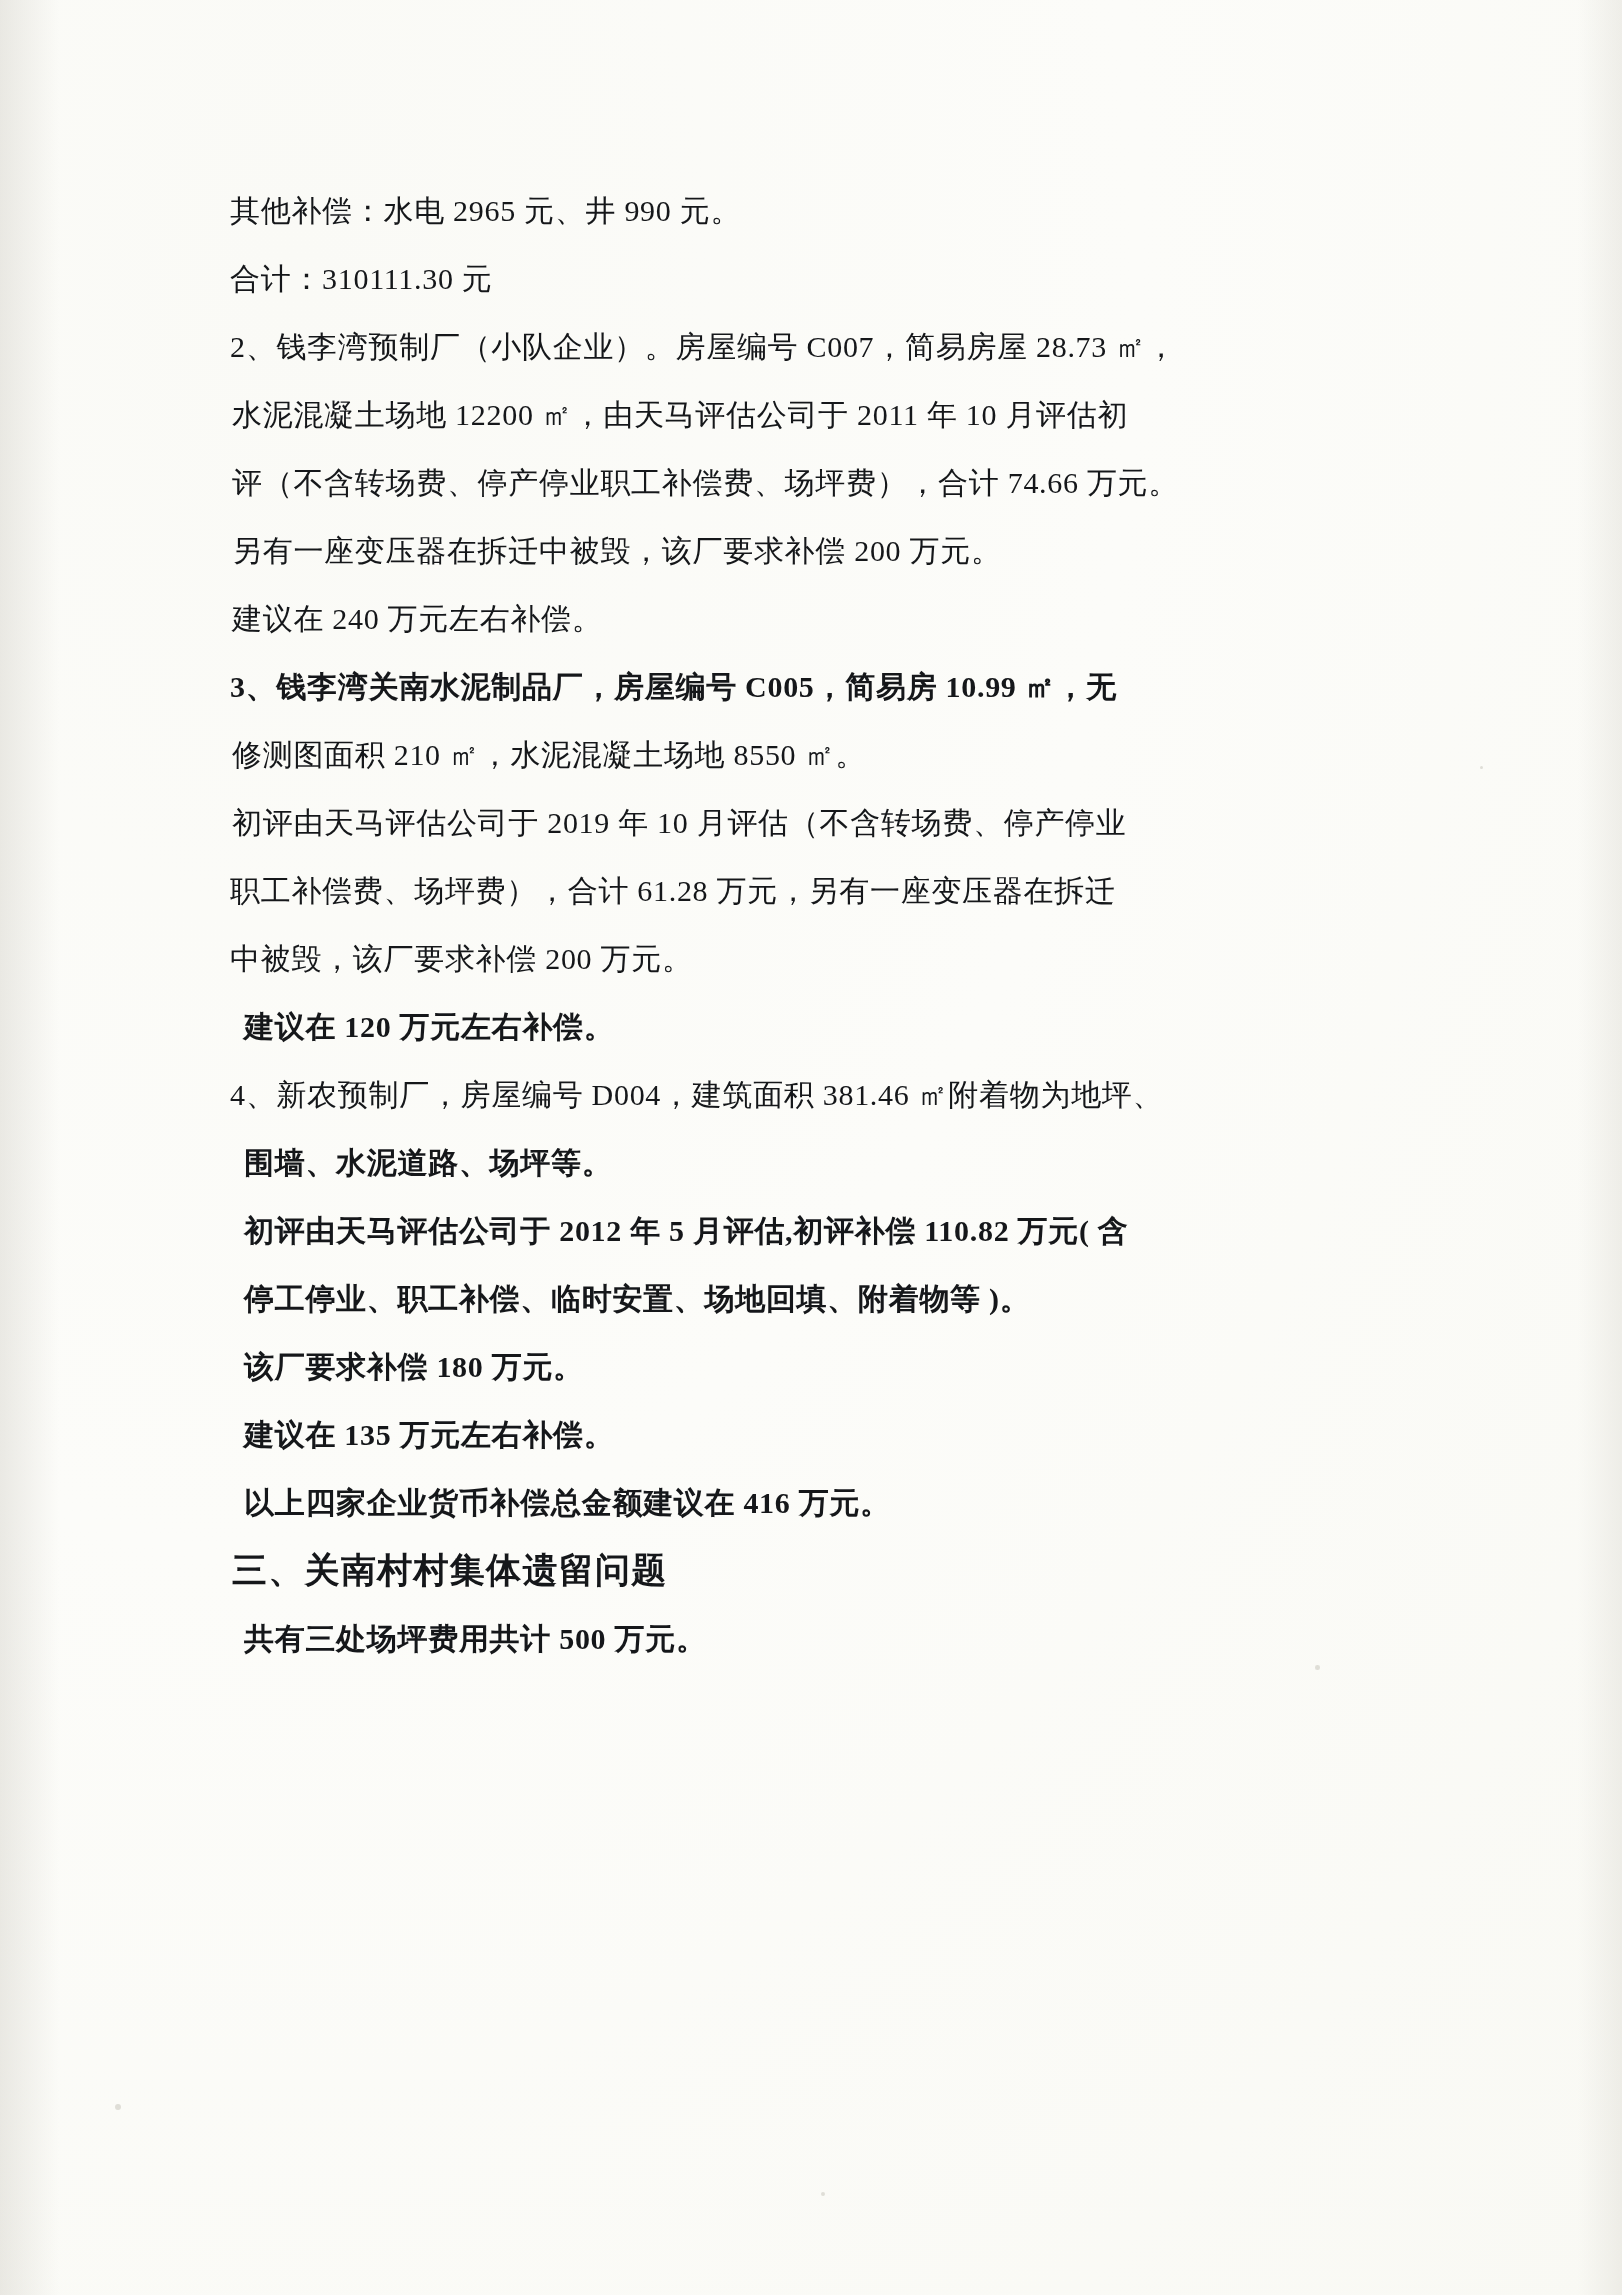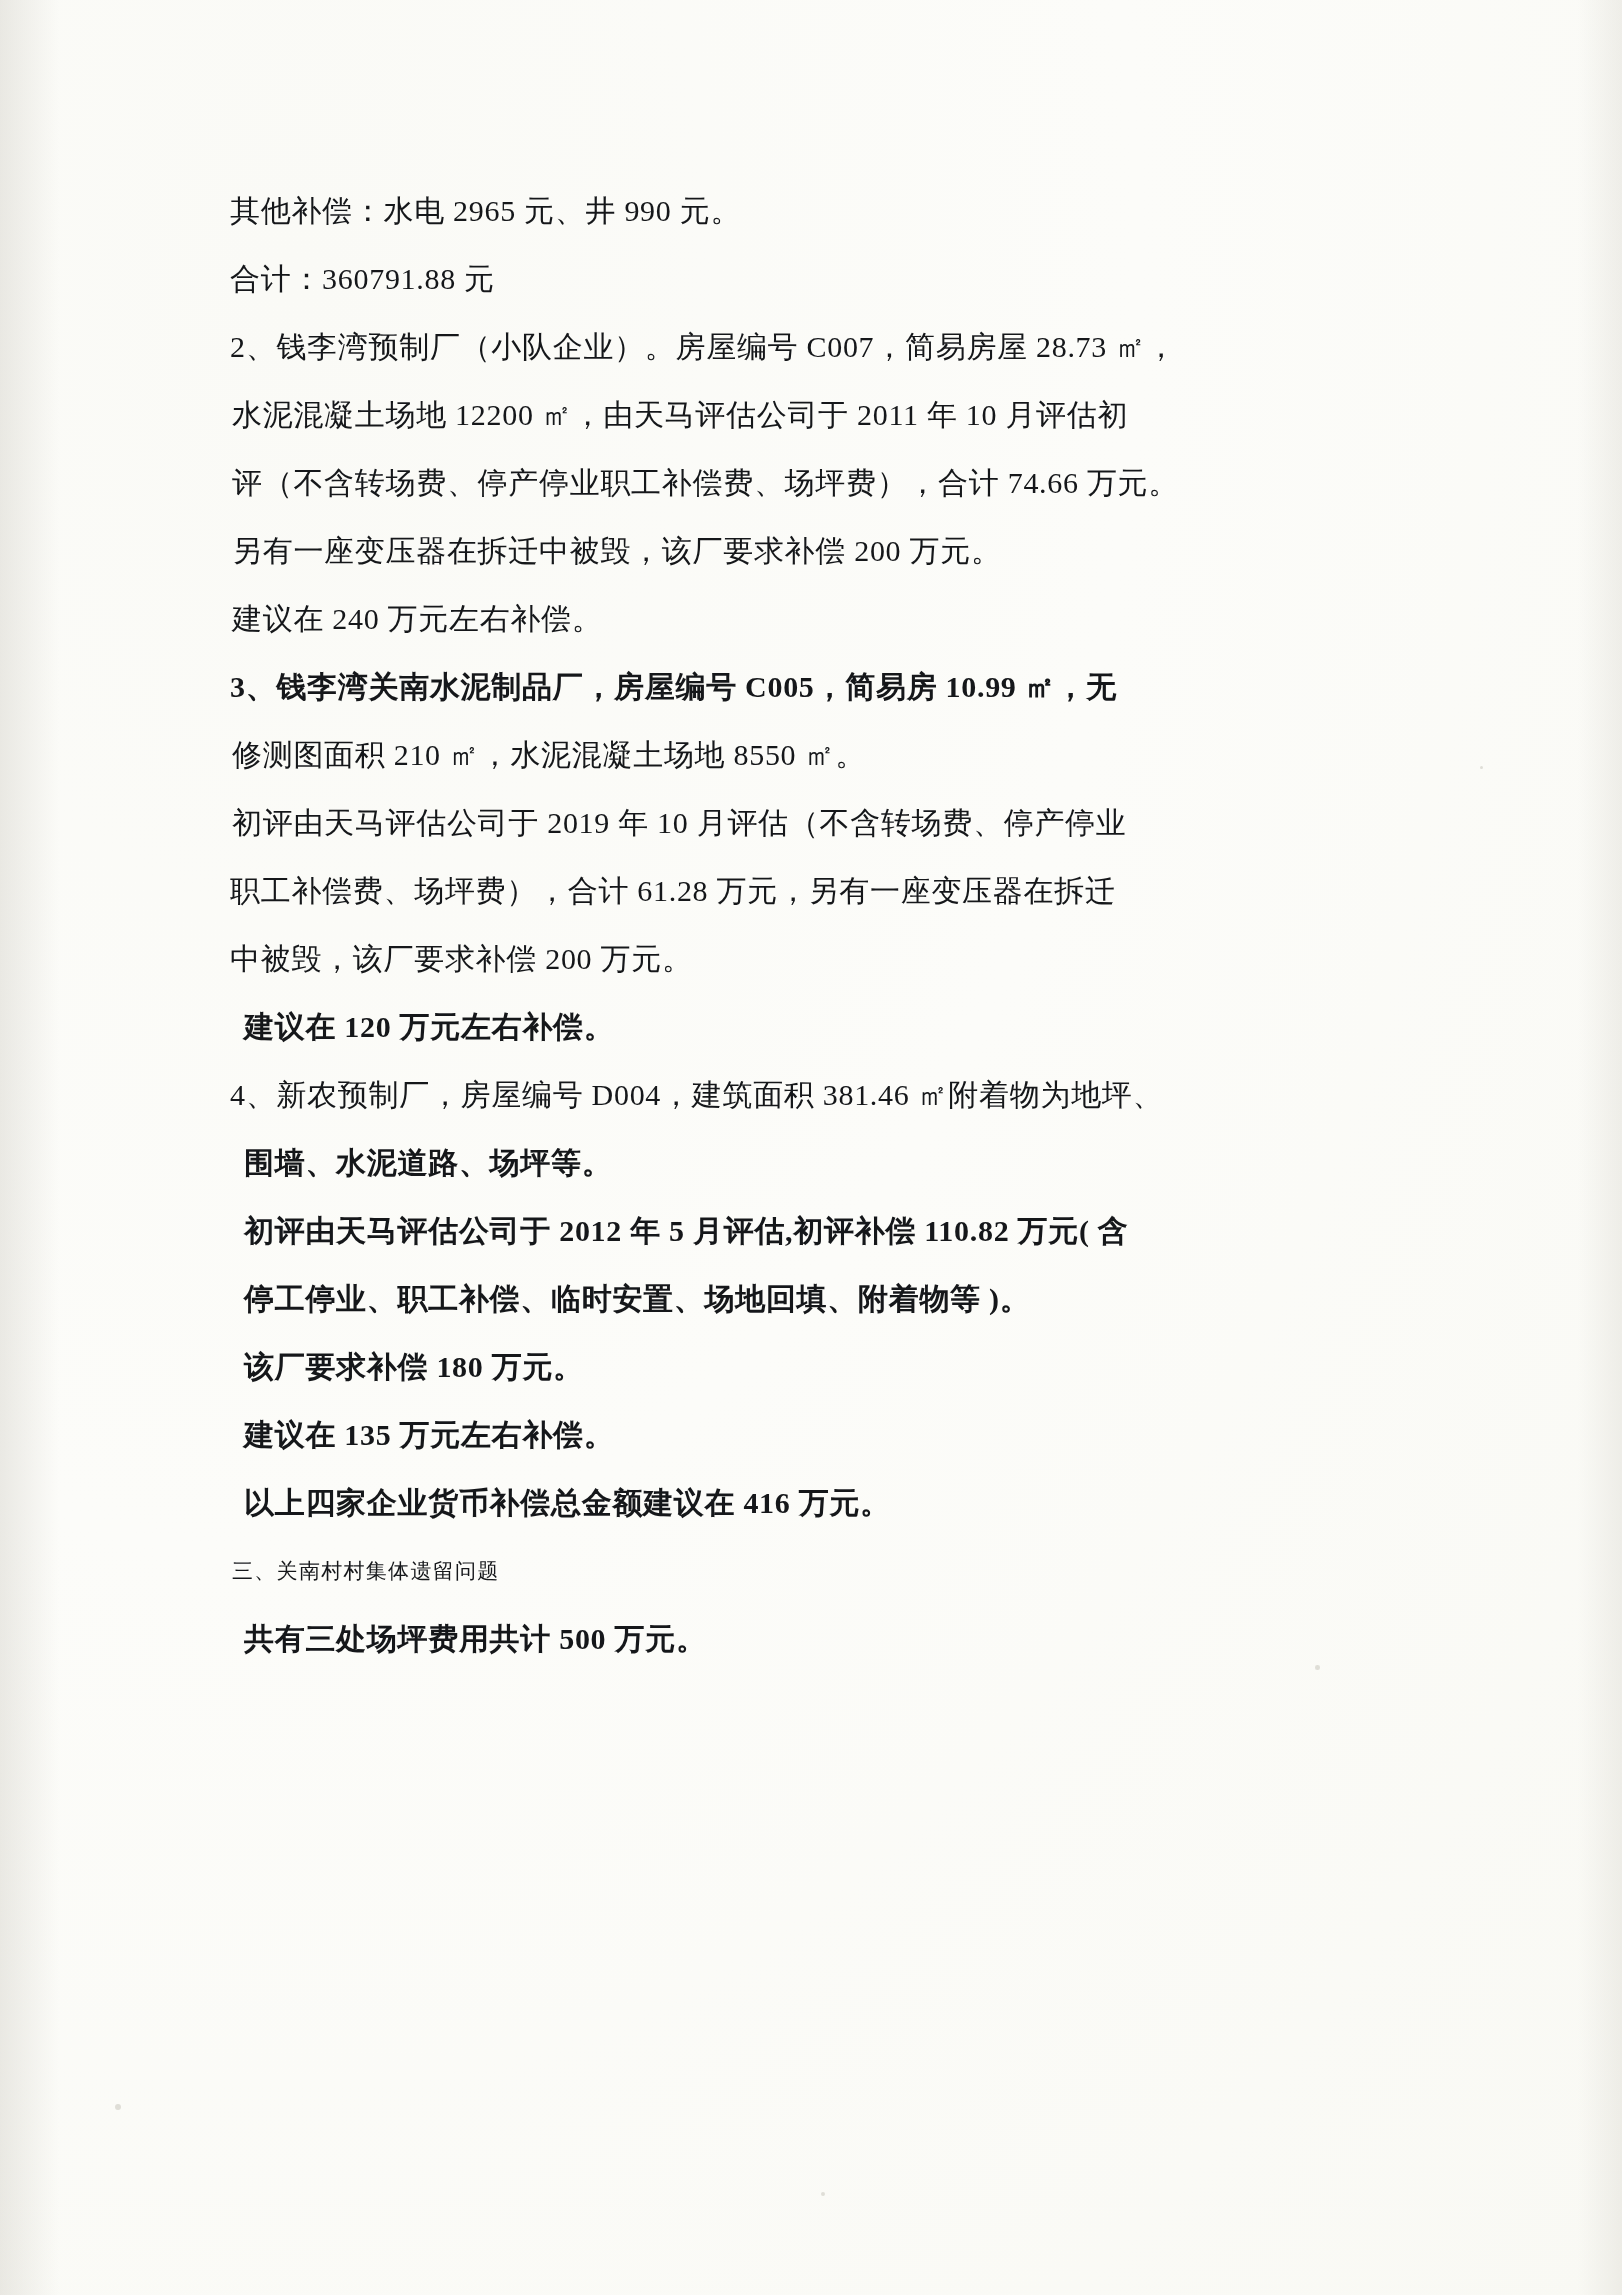--- a/index.html
+++ b/index.html
@@ -40,23 +40,23 @@
     line-height: 68px;
     letter-spacing: 0.7px;
     color: #15171a;
     text-align: justify;
     font-family: "Liberation Serif", "DejaVu Serif", serif;
   }
   .lvl0 { padding-left: 0px; margin-left: 36px; }
   .lvl1 { padding-left: 34px; }
   .lvl2 { padding-left: 48px; font-weight: bold; }
   .heading {
-    font-size: 21px;
+    font-size: 35px;
     line-height: 68px;
-    font-weight: normal;
+    font-weight: bold;
     letter-spacing: 1.3px;
   }
   .bolder { font-weight: bold; }
   
   .speck {
     position: absolute;
     background: #c9c6bd;
     border-radius: 50%;
     opacity: .55;
   }
@@ -80,21 +80,21 @@
 </head>
 <body>
 
 <div class="page">
   <div class="paper-tint"></div>
   <div class="edge-shade"></div>
   <div class="edge-shade-r"></div>
 
   <div class="content">
     <p class="lvl1">其他补偿：水电 2965 元、井 990 元。</p>
-    <p class="lvl1">合计：360791.88 元</p>
+    <p class="lvl1">合计：310111.30 元</p>
     <p class="lvl1">2、钱李湾预制厂（小队企业）。房屋编号 C007，简易房屋 28.73 ㎡，</p>
     <p class="lvl0">水泥混凝土场地 12200 ㎡，由天马评估公司于 2011 年 10 月评估初</p>
     <p class="lvl0">评（不含转场费、停产停业职工补偿费、场坪费），合计 74.66 万元。</p>
     <p class="lvl0">另有一座变压器在拆迁中被毁，该厂要求补偿 200 万元。</p>
     <p class="lvl0">建议在 240 万元左右补偿。</p>
     <p class="lvl1 bolder">3、钱李湾关南水泥制品厂，房屋编号 C005，简易房 10.99 ㎡，无</p>
     <p class="lvl0">修测图面积 210 ㎡，水泥混凝土场地 8550 ㎡。</p>
     <p class="lvl0">初评由天马评估公司于 2019 年 10 月评估（不含转场费、停产停业</p>
     <p class="lvl1">职工补偿费、场坪费），合计 61.28 万元，另有一座变压器在拆迁</p>
     <p class="lvl1">中被毁，该厂要求补偿 200 万元。</p>

